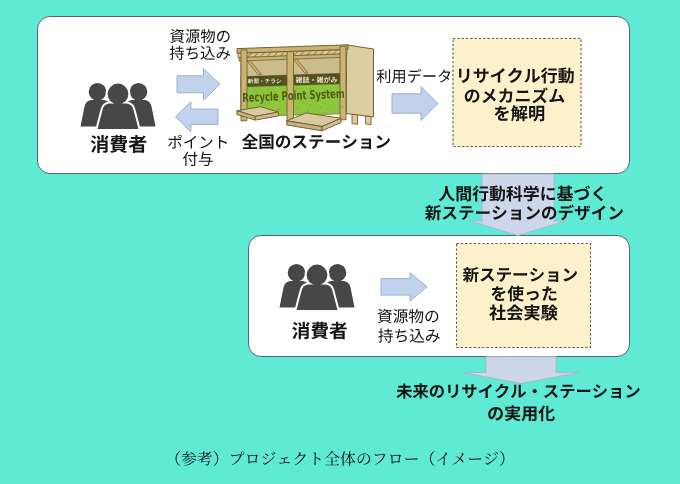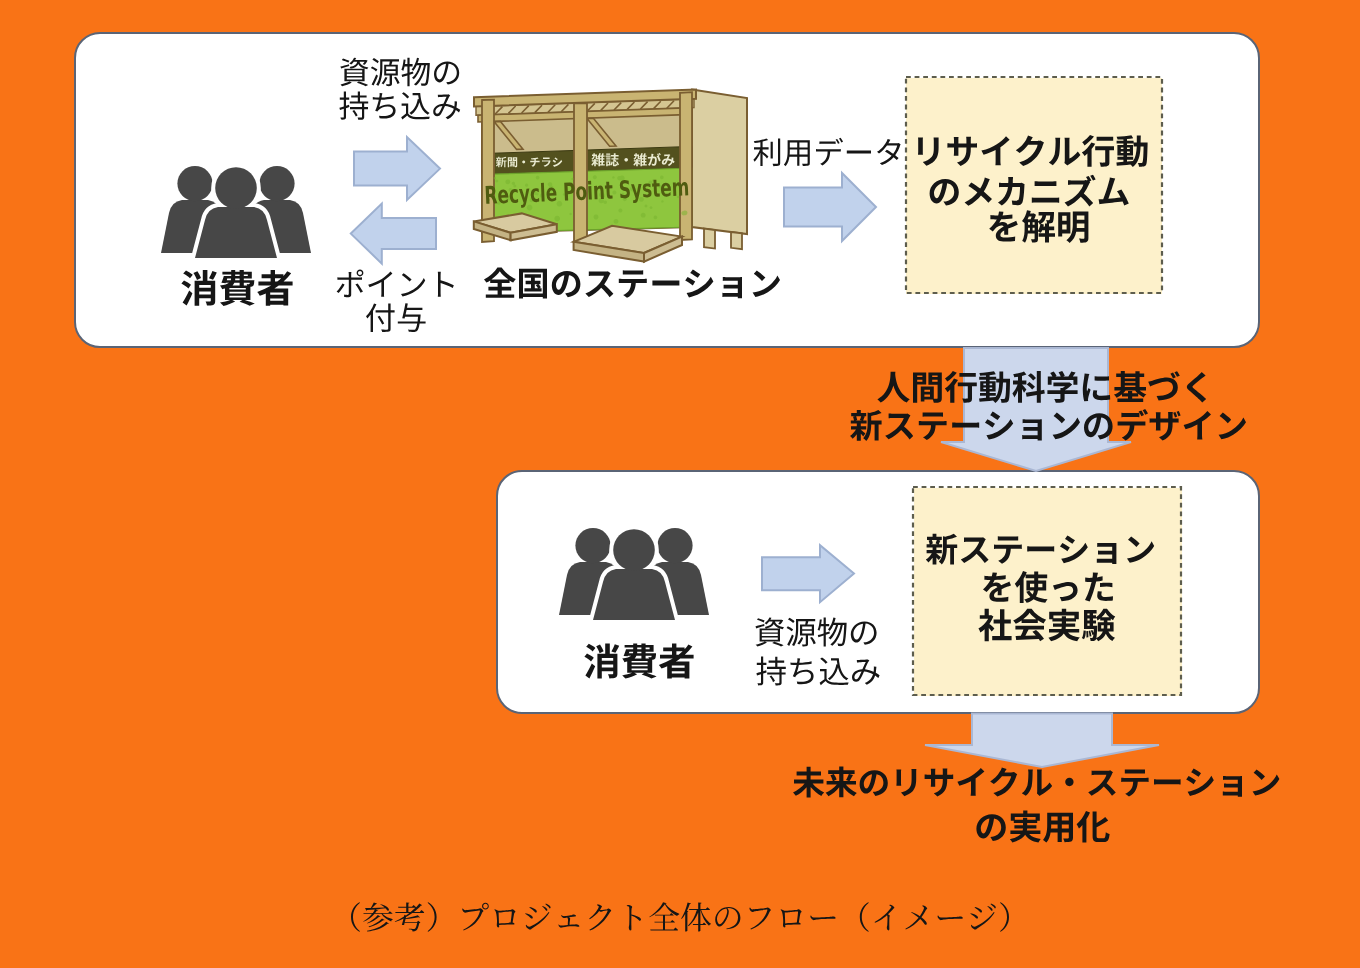--- a/index.html
+++ b/index.html
@@ -1,16 +1,16 @@
 <!DOCTYPE html>
 <html><head>
 <meta charset="utf-8">
 <style>
   html,body { margin:0; padding:0; background:#ffffff; }
-  .canvas { position:relative; width:680px; height:484px; background:#f97316; overflow:hidden;
+  .canvas { position:relative; width:680px; height:484px; background:#5eead4; overflow:hidden;
              font-family:"DejaVu Sans", sans-serif; }
   .gbox { position:absolute; background:#ffffff; border:1.3px solid #5a6476; border-radius:13px; }
   .gbox1 { left:37px; top:16px; width:591px; height:156px; }
   .gbox2 { left:248px; top:235px; width:380px; height:120px; }
   .dbox { position:absolute; background:#fdf1cb; }
   .dbox1 { left:453px; top:38.5px; width:128px; height:108px; }
   .dbox2 { left:456.5px; top:243.5px; width:134px; height:104px; }
   svg.layer { position:absolute; left:0; top:0; }
   .bt { position:absolute; transform:translate(-50%,-50%); white-space:nowrap;
          color:transparent; pointer-events:none; line-height:1; }

